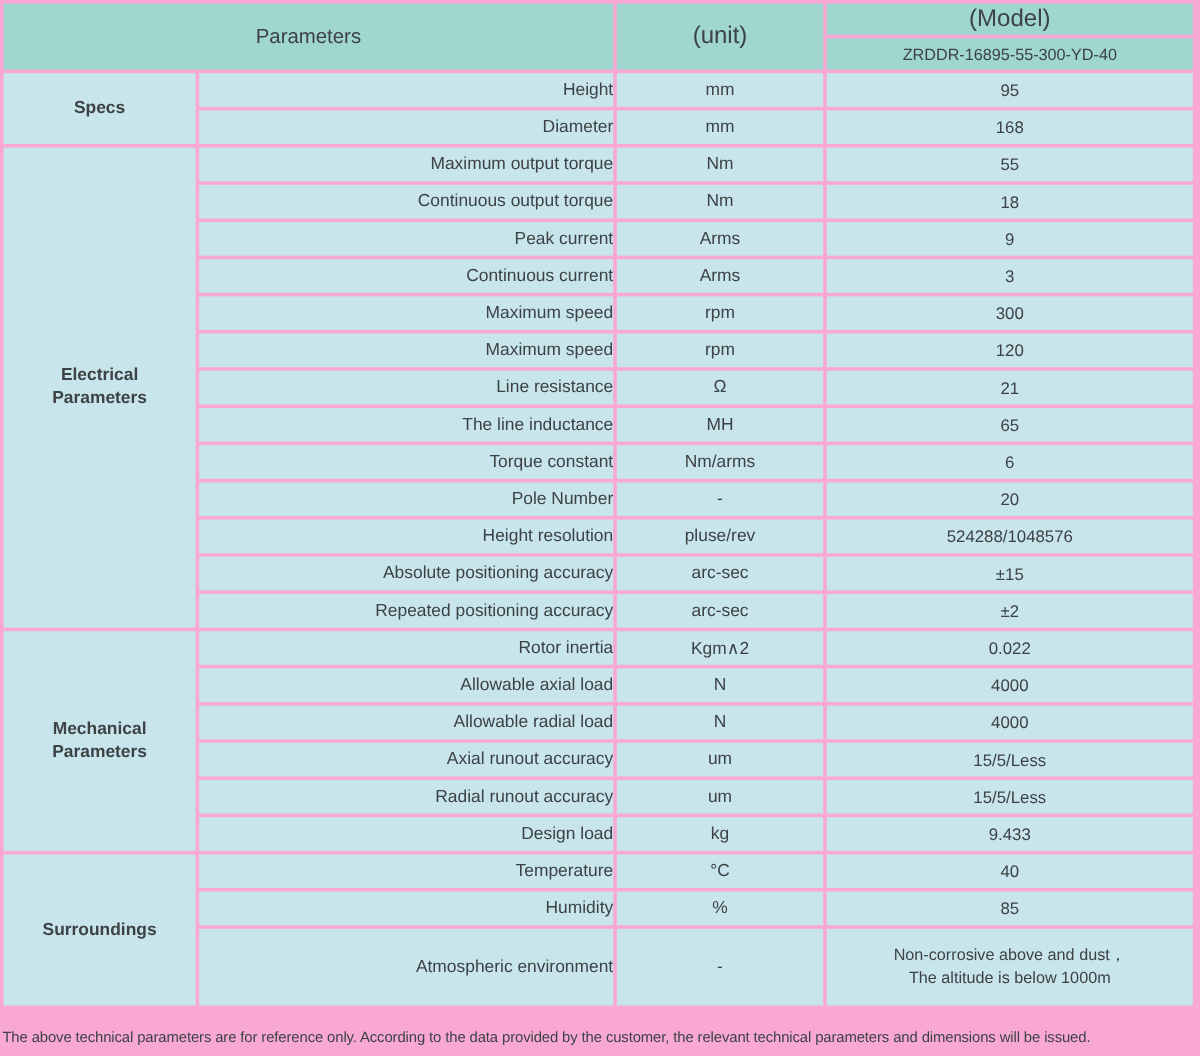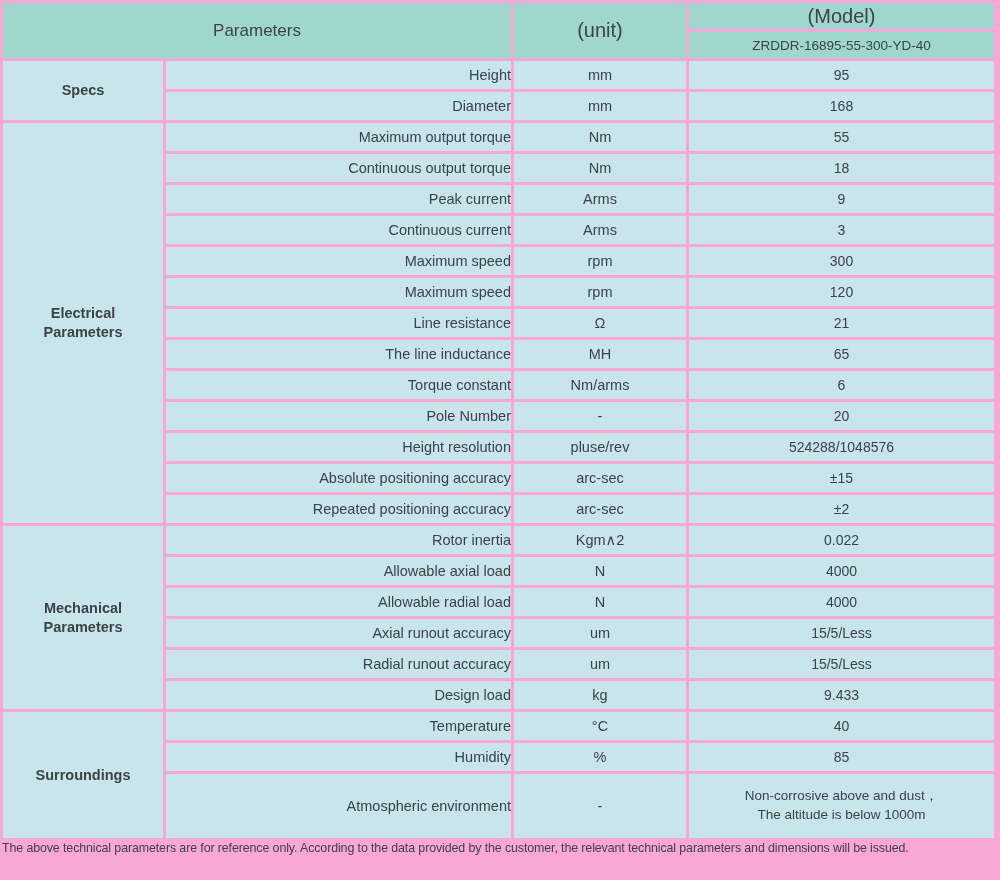--- a/index.html
+++ b/index.html
@@ -62,21 +62,21 @@
   td.param-cell {
     text-align: right;
     padding-left: 44px;
   }
   td.value-cell { font-size: 14px; }
   tr.tall-row td { height: 64px; }
   td.value-cell .value-line { line-height: 1.4; font-size: 13.5px; }
 
   .footer-note {
     width: 997px;
-    margin-top: 0;
+    margin-top: 16px;
     padding-left: 2px;
     font-size: 12.4px;
     color: #3d4245;
     white-space: nowrap;
     letter-spacing: -0.1px;
   }
 </style>
 </head>
 <body>
 

